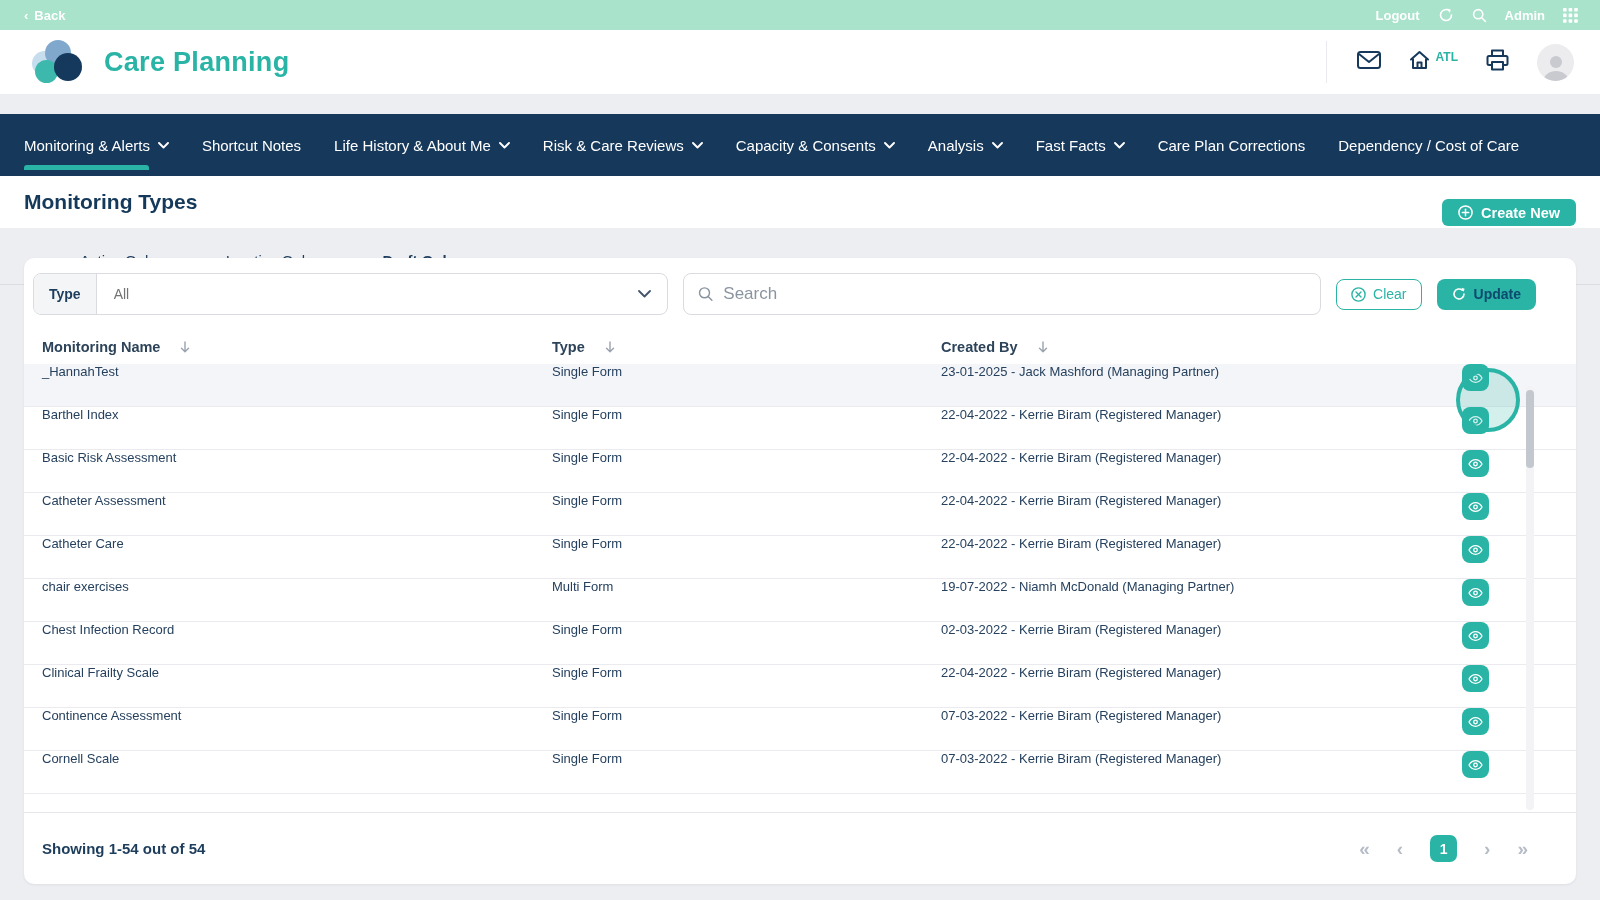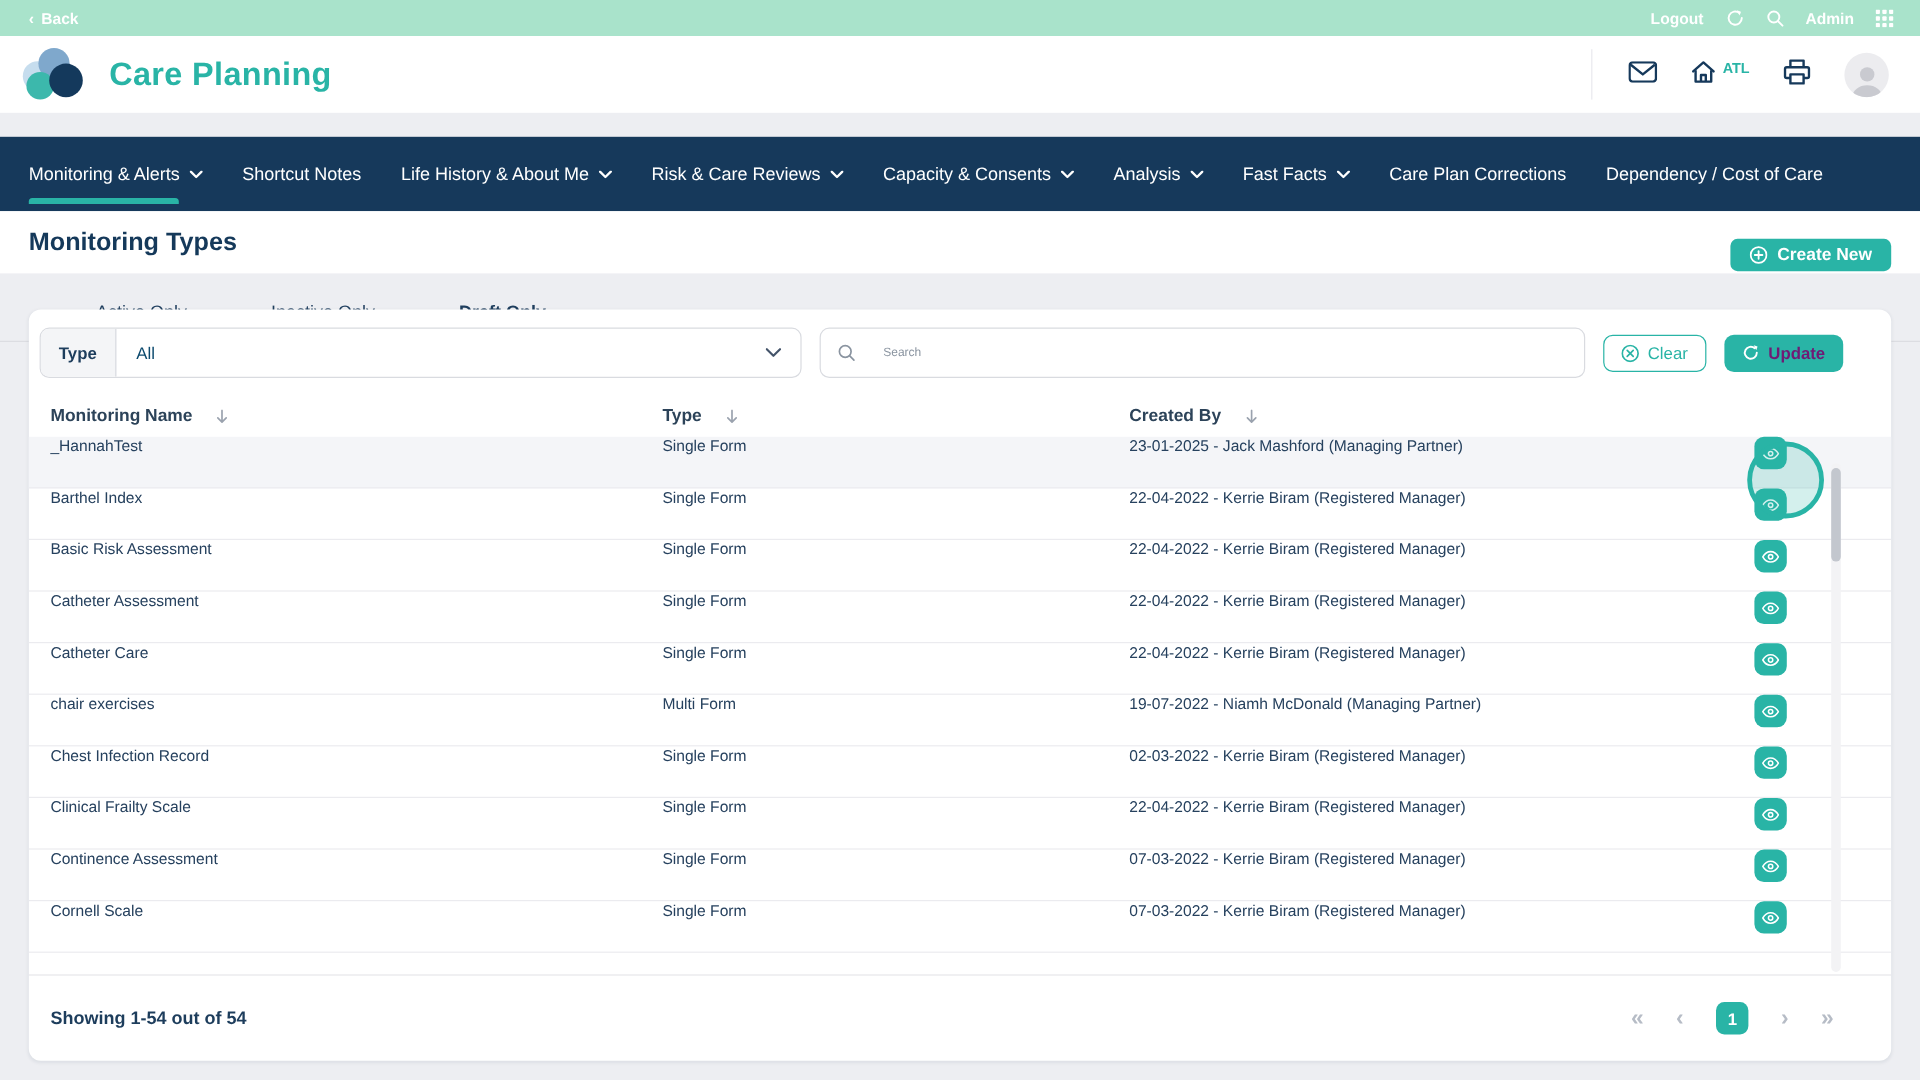--- a/index.html
+++ b/index.html
@@ -16,21 +16,21 @@
   *{box-sizing:border-box;margin:0;padding:0;font-family:"Liberation Sans",sans-serif;}
   body{width:1600px;height:900px;background:var(--page-bg);position:relative;overflow:hidden;}
 
   
   .topbar{height:30px;background:var(--mint);display:flex;align-items:center;justify-content:space-between;padding:0 22px 0 24px;color:#fff;font-size:13px;font-weight:bold;}
   .topbar-left{display:flex;align-items:center;gap:6px;cursor:pointer;}
   .topbar-right{display:flex;align-items:center;gap:18px;}
   .tb-item{display:flex;align-items:center;gap:6px;cursor:pointer;}
 
   
-  .header{height:64px;background:#fff;display:flex;align-items:center;justify-content:space-between;padding:0 26px 0 19px;}
+  .header{height:64px;background:#fff;display:flex;align-items:center;justify-content:space-between;padding:0 26px 0 32px;}
   .brand{display:flex;align-items:center;gap:18px;}
   .logo{position:relative;width:54px;height:44px;}
   .logo span{position:absolute;border-radius:50%;}
   .logo .c1{width:26px;height:26px;background:#7fa8cc;left:13px;top:0;}
   .logo .c2{width:25px;height:25px;background:#c6ddee;left:0;top:11px;}
   .logo .c3{width:23px;height:23px;background:#3cb8ac;left:3px;top:20px;}
   .logo .c4{width:28px;height:28px;background:#14395c;left:22px;top:13px;}
   .app-title{color:var(--accent);font-size:27px;font-weight:bold;letter-spacing:.3px;}
   .header-right{display:flex;align-items:center;gap:28px;border-left:1px solid #e9e9ee;padding-left:30px;height:42px;}
   .home-group{display:flex;align-items:flex-start;gap:6px;cursor:pointer;}
@@ -53,27 +53,27 @@
   .tab{font-size:15px;color:#1f3e5e;padding-bottom:15px;position:relative;cursor:pointer;margin-left:40px;}
   .tab.active{font-weight:bold;}
   .tab.active::after{content:"";position:absolute;left:-8px;right:-8px;bottom:-3px;height:6px;border-radius:3px;background:var(--accent);}
 
   
   .card{position:absolute;left:24px;right:24px;top:258px;bottom:16px;background:#fff;border-radius:10px;box-shadow:0 1px 3px rgba(20,40,70,.07);}
 
   .filter-row{display:flex;align-items:center;padding:15px 40px 15px 9px;gap:15px;}
   .type-select{width:635px;height:42px;border:1px solid var(--border);border-radius:8px;display:flex;align-items:center;overflow:hidden;cursor:pointer;background:#fff;}
   .type-label{background:#f4f5f7;border-right:1px solid var(--border);padding:0 15px;height:100%;display:flex;align-items:center;font-size:14px;font-weight:bold;color:#1d3d5c;}
-  .type-value{flex:1;padding-left:17px;font-size:14px;color:#0c4a6e;}
+  .type-value{flex:1;padding-left:17px;font-size:14px;color:#737373;}
   .type-select .chev{margin-right:16px;}
   .search-box{flex:1;height:42px;border:1px solid var(--border);border-radius:8px;display:flex;align-items:center;gap:10px;padding:0 14px;background:#fff;}
-  .search-box input{border:none;outline:none;font-size:10px;color:#333;width:100%;background:transparent;margin-left:13px;}
+  .search-box input{border:none;outline:none;font-size:17px;color:#333;width:100%;background:transparent;}
   .search-box input::placeholder{color:var(--muted);}
   .clear-btn{height:31px;background:#fff;border:1px solid var(--accent);color:var(--accent);border-radius:8px;padding:0 14px;display:flex;align-items:center;gap:7px;font-size:14px;cursor:pointer;}
-  .update-btn{height:31px;background:var(--accent);border:none;color:#701a75;border-radius:8px;padding:0 15px;display:flex;align-items:center;gap:8px;font-size:14px;font-weight:bold;cursor:pointer;}
+  .update-btn{height:31px;background:var(--accent);border:none;color:#0c4a6e;border-radius:8px;padding:0 15px;display:flex;align-items:center;gap:8px;font-size:14px;font-weight:bold;cursor:pointer;}
 
   
   .thead{display:flex;align-items:center;height:34px;padding:0 18px;font-size:14.5px;font-weight:bold;color:#2c4359;}
   .col-name{width:510px;}
   .col-type{width:389px;}
   .col-created{flex:1;}
   .col-action{width:96px;display:flex;justify-content:flex-start;}
   .th{display:flex;align-items:center;gap:20px;text-align:right;}
   .trow{display:flex;align-items:flex-start;height:43px;padding:0 18px;border-bottom:1px solid var(--row-line);font-size:13px;color:var(--text);}
   .trow.row-highlight{background:var(--row-highlight);}

